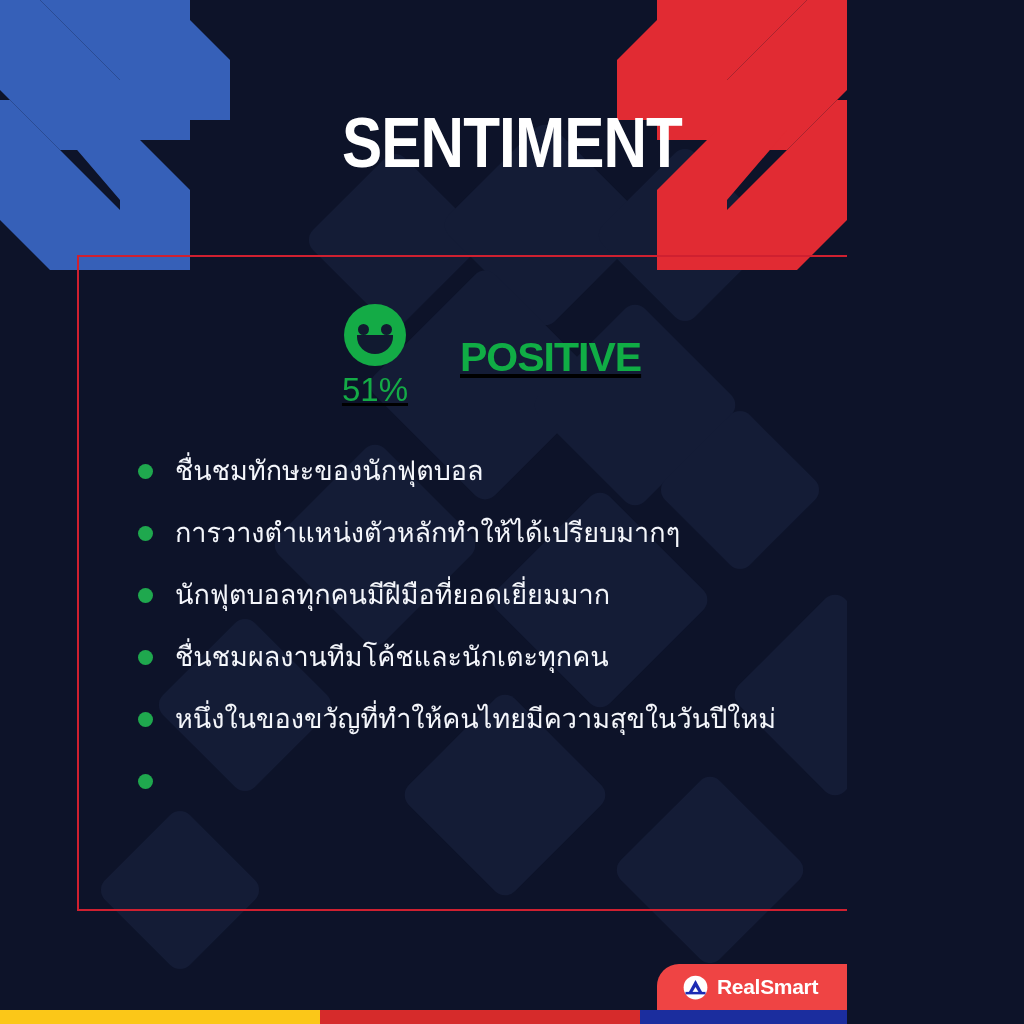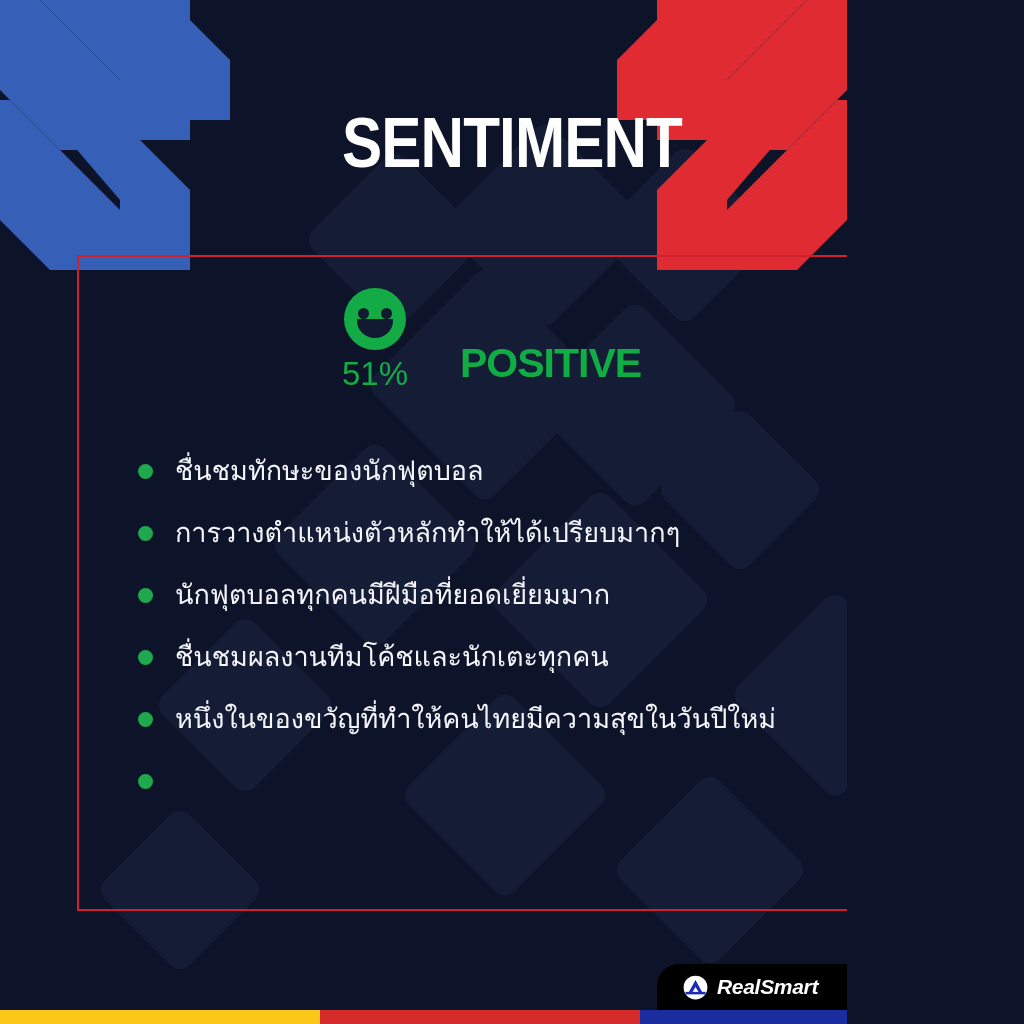--- a/index.html
+++ b/index.html
@@ -42,21 +42,21 @@
     position:absolute;left:77px;top:255px;width:870px;height:656px;
     border:2px solid #cf2030;
     box-sizing:border-box;
   }
 
   
   .senti{
     position:absolute;left:77px;top:283px;width:870px;height:110px;
   }
   .senti-inner{
-    position:absolute;left:233px;top:0;display:flex;align-items:flex-end;
+    position:absolute;left:233px;top:16px;display:flex;align-items:flex-start;text-decoration:underline;
   }
   .face-wrap{width:130px;text-align:center;}
   .face{
     width:62px;height:62px;border-radius:50%;
     background:#14ab46;position:relative;margin:5px auto 0 auto;
   }
   .eye{position:absolute;top:20px;width:11px;height:11px;border-radius:50%;background:#111a30;}
   .eye.l{left:14px;}
   .eye.r{right:14px;}
   .mouth{
@@ -94,24 +94,24 @@
   
   .footer-strip{position:absolute;left:0;bottom:0;width:1024px;height:14px;display:flex;}
   .fs{height:14px;}
   .fs.yellow{width:320px;background:#fbc718;}
   .fs.red{width:320px;background:#d62b2b;}
   .fs.blue{width:384px;background:#1b2d9e;}
 
   .brand{
     position:absolute;right:0;bottom:14px;
     width:190px;height:46px;
-    background:#000000;
+    background:#ef4444;
     border-top-left-radius:22px;
     display:flex;align-items:center;
-    padding-left:26px;box-sizing:border-box;font-style:italic;
+    padding-left:26px;box-sizing:border-box;
   }
   .brand-mark{width:25px;height:25px;flex:0 0 auto;}
   .brand-name{
     color:#ffffff;font-size:21px;font-weight:bold;margin-left:9px;letter-spacing:-0.3px;
   }
 </style>
 </head>
 <body>
 
 <div class="stage">

